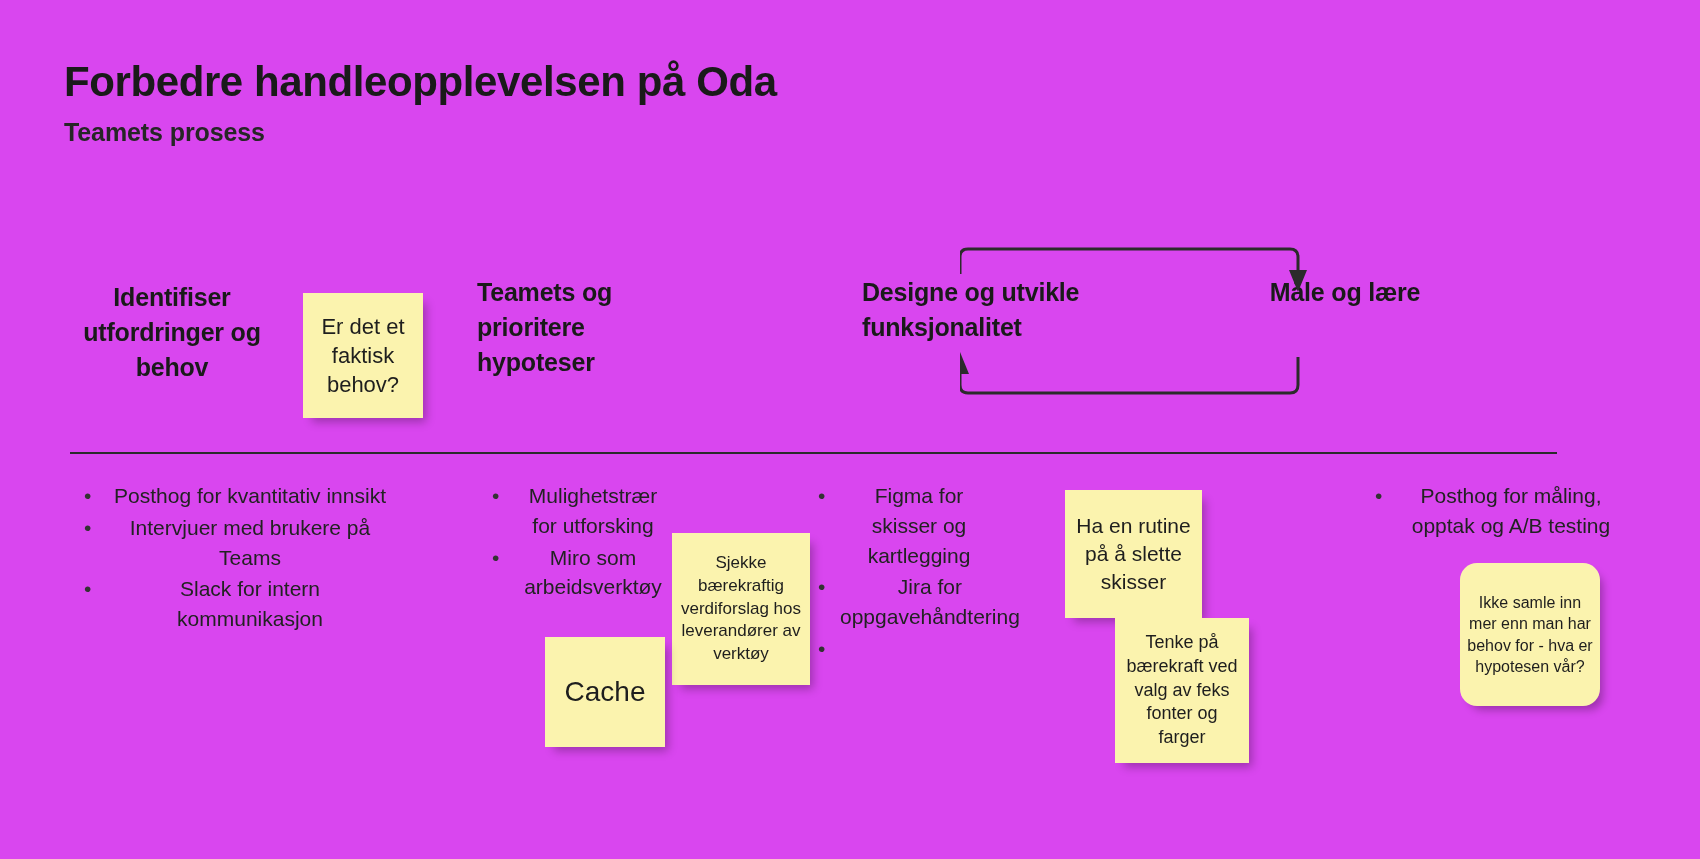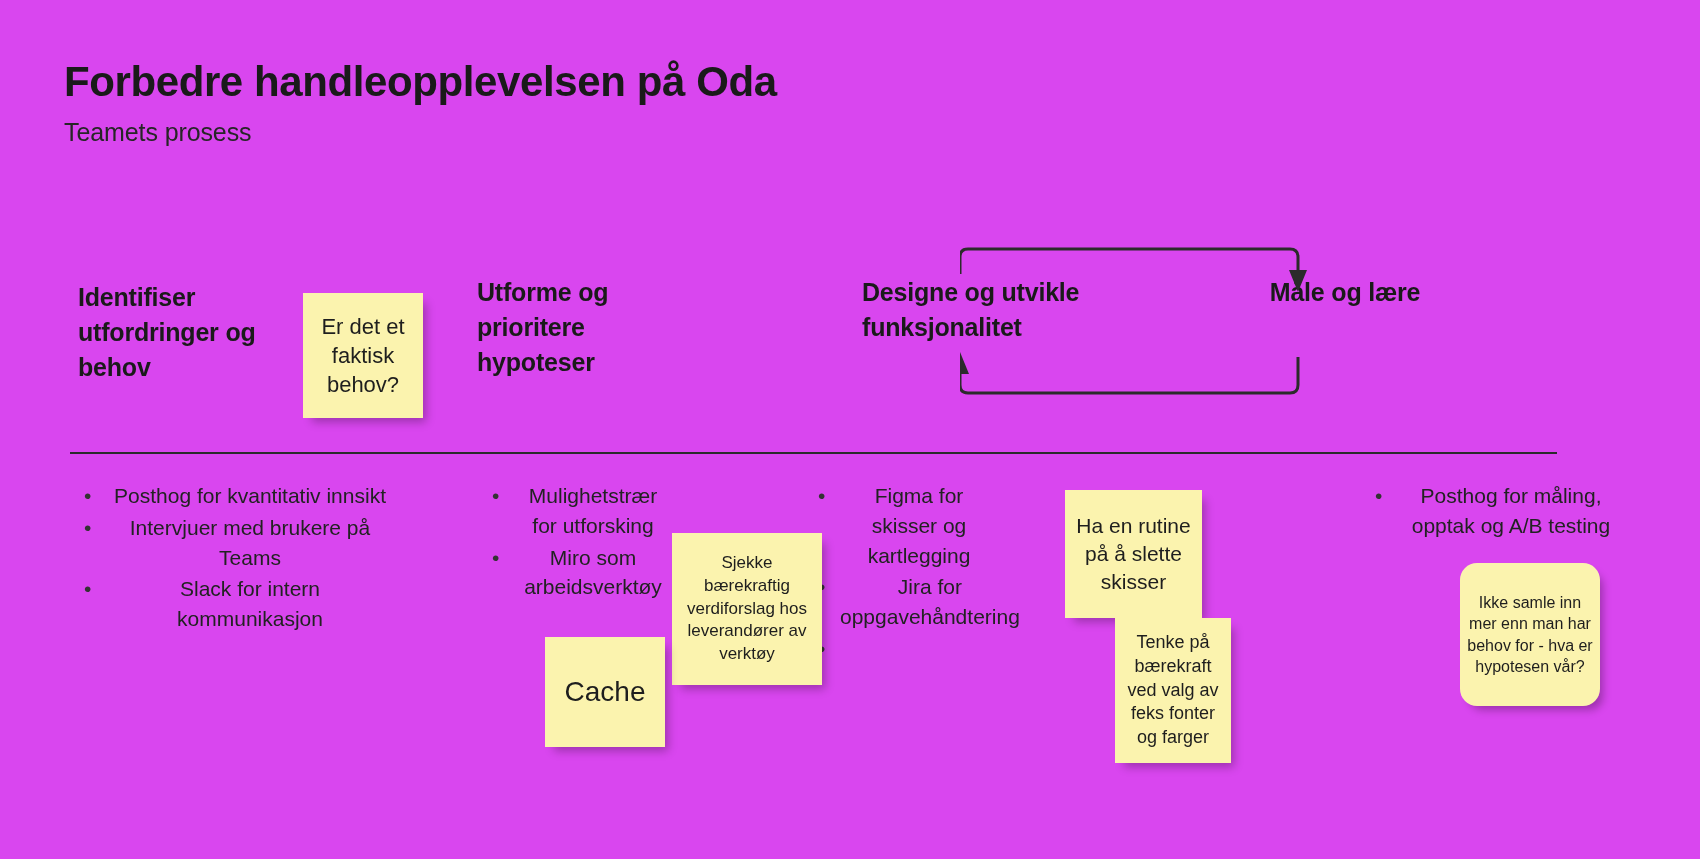--- a/index.html
+++ b/index.html
@@ -28,36 +28,36 @@
     font-weight: bold;
     color: #1a1a1a;
     letter-spacing: -0.4px;
     white-space: nowrap;
   }
   #page-subtitle {
     position: absolute;
     left: 64px;
     top: 118px;
     font-size: 25px;
-    font-weight: normal;
+    font-weight: bold;
     color: #262626;
     letter-spacing: -0.1px;
     white-space: nowrap;
   }
 
   
   .phase-heading {
     position: absolute;
     font-size: 25px;
     font-weight: bold;
     color: #1a1a1a;
     line-height: 1.4;
     letter-spacing: -0.2px;
   }
-  #phase-heading-1 { left: 78px;  top: 280px; width: 200px; text-align: left; }
+  #phase-heading-1 { left: 72px;  top: 280px; width: 200px; text-align: center; }
   #phase-heading-2 { left: 477px; top: 275px; width: 210px; text-align: left; }
   #phase-heading-3 { left: 862px; top: 275px; width: 260px; text-align: left; }
   #phase-heading-4 { left: 1255px; top: 275px; width: 180px; text-align: center; }
 
   
   #divider {
     position: absolute;
     left: 70px;
     top: 452px;
     width: 1487px;
@@ -113,36 +113,36 @@
     align-items: center;
     justify-content: center;
     text-align: center;
     box-sizing: border-box;
     box-shadow: 6px 7px 9px -3px rgba(0,0,0,0.28);
     line-height: 1.33;
   }
   .sticky-text { width: 100%; padding: 0 6px; box-sizing: border-box; }
 
   #sticky-behov   { left: 303px;  top: 293px; width: 120px; height: 125px; font-size: 22px; }
-  #sticky-sjekke  { left: 672px;  top: 533px; width: 150px; height: 152px; font-size: 17px; }
+  #sticky-sjekke  { left: 672px;  top: 533px; width: 138px; height: 152px; font-size: 17px; }
   #sticky-cache   { left: 545px;  top: 637px; width: 120px; height: 110px; font-size: 28px; }
   #sticky-rutine  { left: 1065px; top: 490px; width: 137px; height: 128px; font-size: 21px; }
-  #sticky-tenke   { left: 1115px; top: 618px; width: 116px; height: 145px; font-size: 18px; }
+  #sticky-tenke   { left: 1115px; top: 618px; width: 134px; height: 145px; font-size: 18px; }
   #sticky-ikke    { left: 1460px; top: 563px; width: 140px; height: 143px; font-size: 16px; border-radius: 17px; }
 </style>
 </head>
 <body>
 
 <div id="slide">
 
   <div id="page-title">Forbedre handleopplevelsen på Oda</div>
   <div id="page-subtitle">Teamets prosess</div>
 
   <div id="phase-heading-1" class="phase-heading">Identifiser utfordringer og behov</div>
-  <div id="phase-heading-2" class="phase-heading">Utforme og prioritere hypoteser</div>
+  <div id="phase-heading-2" class="phase-heading">Teamets og prioritere hypoteser</div>
   <div id="phase-heading-3" class="phase-heading">Designe og utvikle funksjonalitet</div>
   <div id="phase-heading-4" class="phase-heading">Måle og lære</div>
 
   <svg id="loop-arrow" viewBox="0 0 400 175">
 
     <path d="M 0 29 L 0 12 Q 0 4 8 4 L 330 4 Q 338 4 338 12 L 338 26" fill="none" stroke="#2b2b2b" stroke-width="3" stroke-linecap="butt"></path>
     <polygon points="338,47 329,25 347,25" fill="#2b2b2b"></polygon>
 
     <path d="M 338 112 L 338 140 Q 338 148 330 148 L 8 148 Q 0 148 0 140 L 0 128" fill="none" stroke="#2b2b2b" stroke-width="3" stroke-linecap="butt"></path>
     <polygon points="0,107 -9,129 9,129" fill="#2b2b2b"></polygon>

